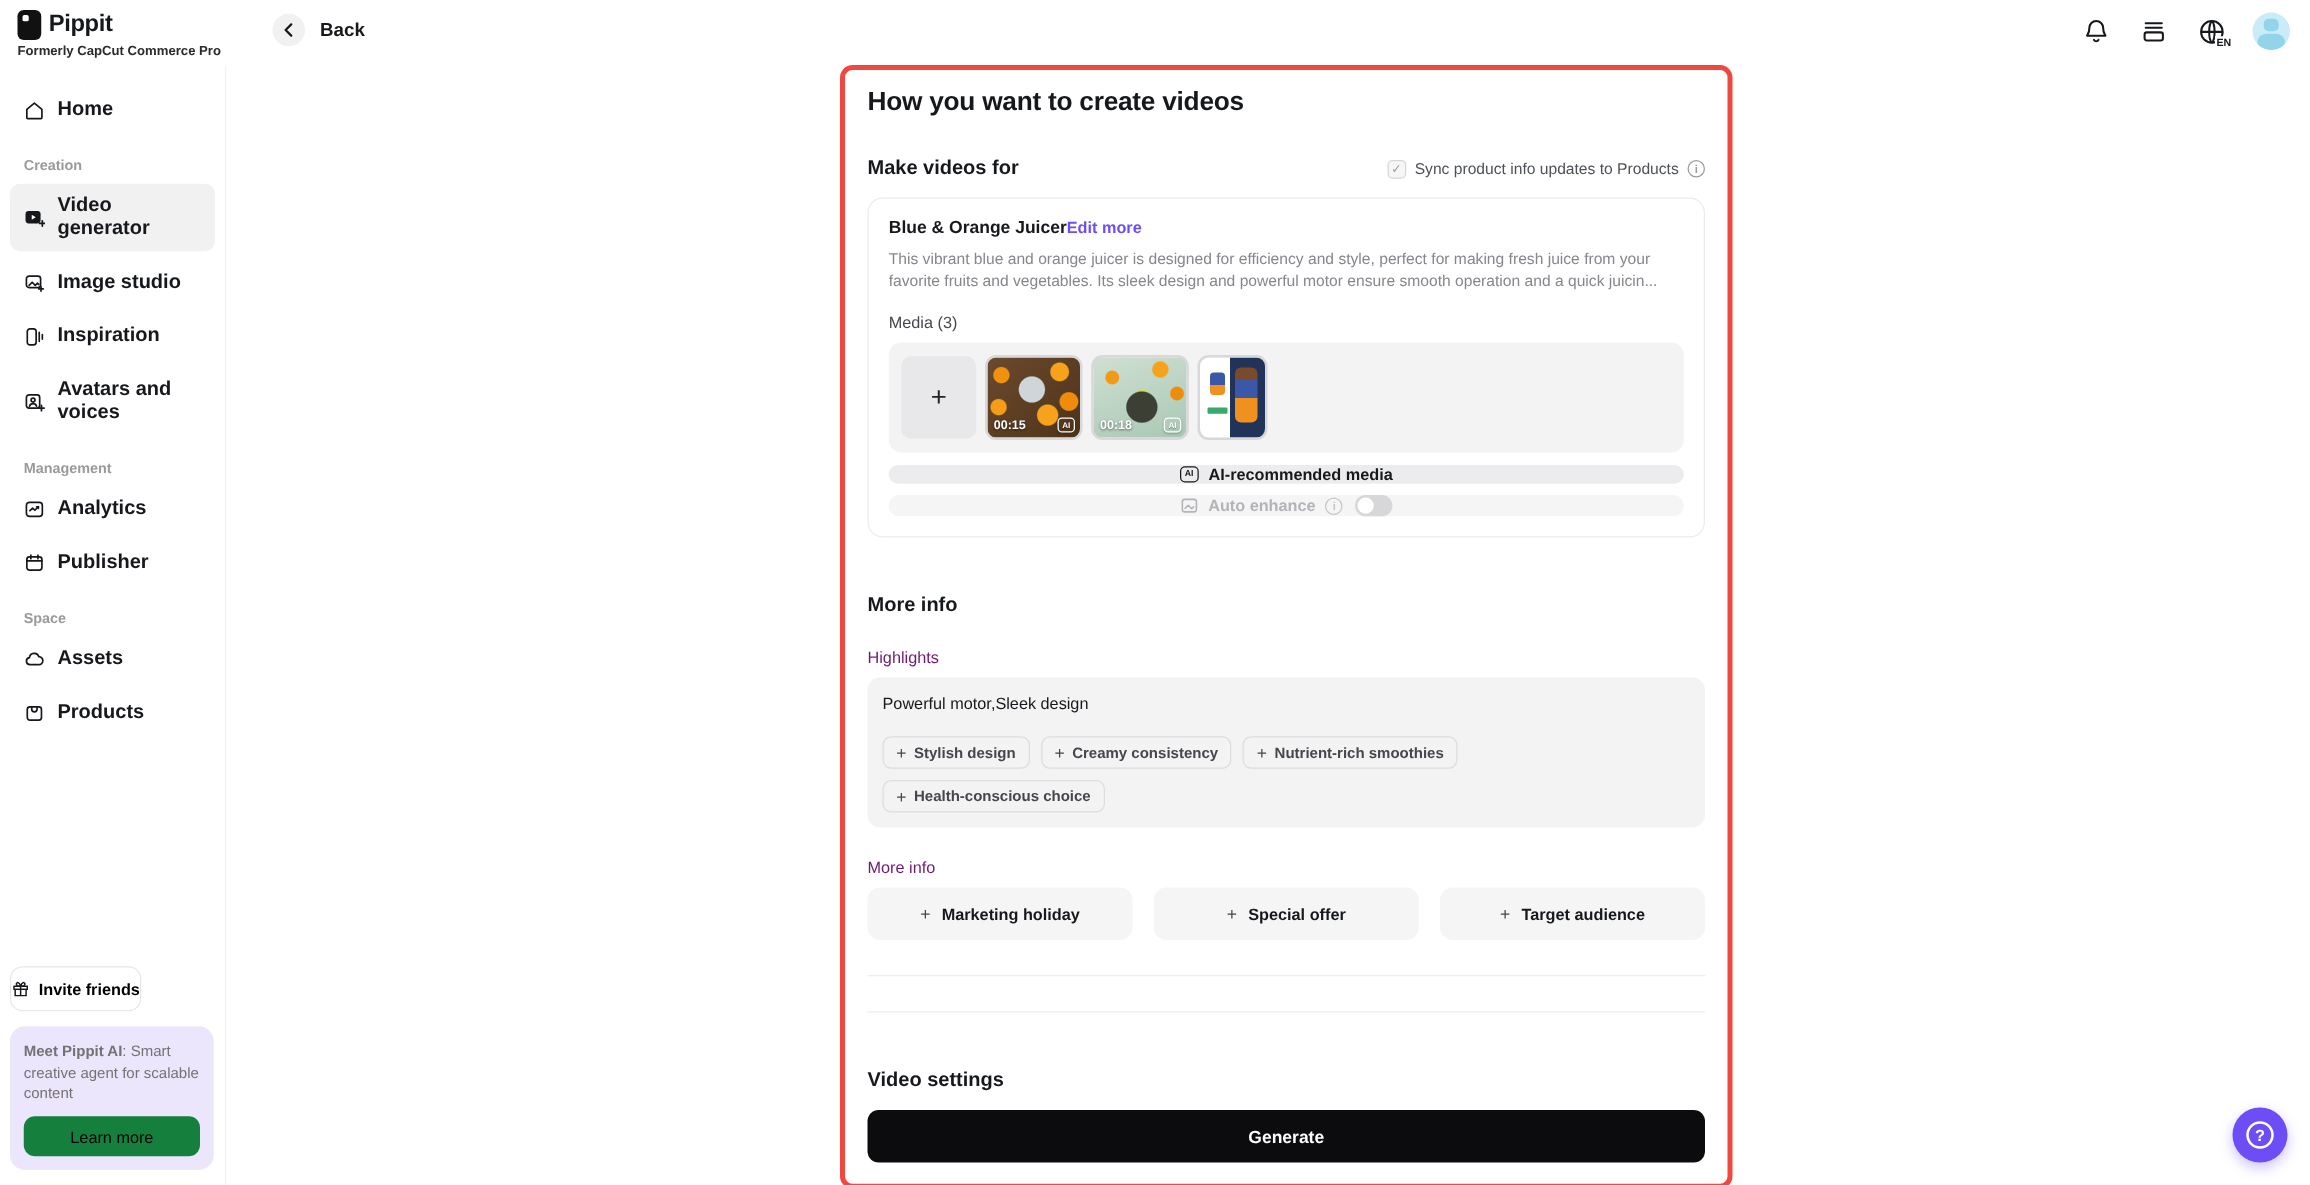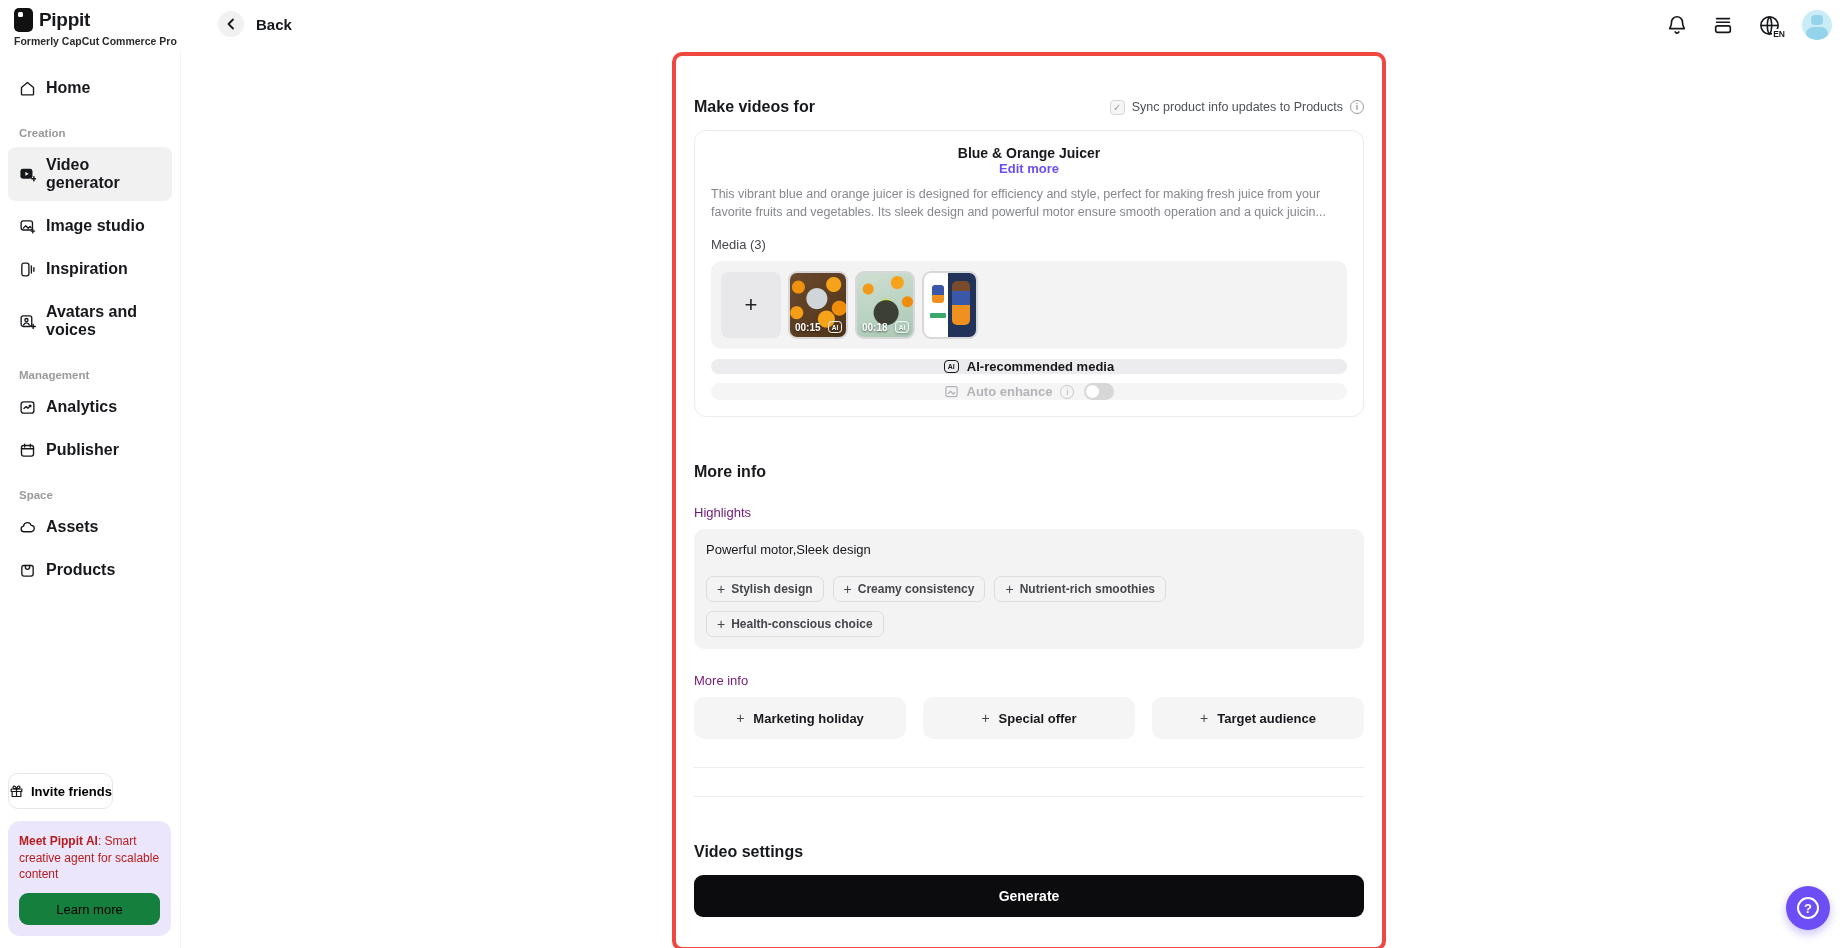--- a/index.html
+++ b/index.html
@@ -26,42 +26,42 @@
 
   
   .sidebar { position:absolute; left:0; top:52px; width:181px; height:896px; padding:18px 8px 10px 8px; border-right:1px solid #f3f3f3; background:#fff; }
   .nav-item { display:flex; align-items:center; gap:10px; padding:9px 11px; border-radius:8px; font-size:16px; font-weight:bold; color:#16181c; cursor:pointer; margin-bottom:7px; }
   .nav-item.active { background:#f1f1f2; }
   .nav-item svg { flex:0 0 auto; }
   .nav-section { font-size:11.5px; color:#9a9a9c; font-weight:bold; padding:14px 11px 8px 11px; }
   .sidebar-bottom { position:absolute; left:8px; bottom:12px; width:163px; }
   .invite-btn { display:flex; align-items:center; justify-content:center; gap:7px; height:36px; border:1px solid #e7e7e8; border-radius:10px; background:#fff; font-size:13px; font-weight:bold; cursor:pointer; }
   .promo-card { margin-top:12px; background:#ebe6fc; border-radius:12px; padding:12px 11px 11px 11px; }
-  .promo-text { font-size:12px; line-height:1.35; color:#b91c1c; }
+  .promo-text { font-size:12px; line-height:1.35; color:#737373; }
   .promo-text b { font-weight:bold; }
   .learn-btn { margin-top:11px; width:100%; height:32px; background:#15803d; border:none; border-radius:9px; font-size:13px; font-weight:normal; cursor:pointer; }
 
   
   .panel { position:absolute; left:672px; top:52px; width:714px; height:899px; background:#fff; border:4px solid #f0483f; border-radius:10px; padding:10px 18px 8px 18px; display:flex; flex-direction:column; }
   .panel-title { font-size:21px; font-weight:bold; letter-spacing:-0.2px; margin-top:4px; }
   .mvf-row { display:flex; align-items:center; justify-content:space-between; margin-top:32px; }
   .section-title { font-size:16px; font-weight:bold; }
   .sync-wrap { display:flex; align-items:center; gap:7px; color:#4e5157; font-size:12.5px; }
   .checkbox { width:15px; height:15px; border:1px solid #d6d6d8; background:#f6f6f7; border-radius:4px; display:flex; align-items:center; justify-content:center; color:#9a9a9c; font-size:10px; cursor:pointer; }
   .info-icon { width:14px; height:14px; border:1.2px solid #9a9a9c; border-radius:50%; color:#9a9a9c; font-size:9px; display:flex; align-items:center; justify-content:center; font-weight:bold; cursor:pointer; }
 
   .product-card { margin-top:14px; border:1px solid #ebebec; border-radius:12px; padding:14px 16px 16px 16px; }
-  .pc-head { display:flex; align-items:center; justify-content:flex-start;flex-direction:column; }
+  .pc-head { display:flex; align-items:center; justify-content:flex-start; }
   .pc-name { font-size:14px; font-weight:bold; }
   .edit-more { font-size:13px; font-weight:bold; color:#6c4df6; cursor:pointer; }
   .pc-desc { margin-top:9px; font-size:12.5px; line-height:1.45; color:#85878c; max-width:640px; }
   .media-label { margin-top:16px; font-size:13px; color:#45474c; }
   .media-strip { margin-top:9px; background:#f3f3f4; border-radius:10px; padding:10px; display:flex; align-items:center; gap:7px; height:88px; }
   .add-tile { width:60px; height:66px; background:#e8e8ea; border-radius:8px; display:flex; align-items:center; justify-content:center; font-size:22px; font-weight:300; color:#222; cursor:pointer; }
-  .thumb { width:60px; height:68px; border-radius:9px; position:relative; border:2px solid #d8d8da; overflow:hidden; cursor:pointer; }
+  .thumb { width:78px; height:68px; border-radius:9px; position:relative; border:2px solid #d8d8da; overflow:hidden; cursor:pointer; }
   .thumb1 { background:
       radial-gradient(circle 7px at 15% 22%, #f0920f 0 6px, rgba(0,0,0,0) 7px),
       radial-gradient(circle 8px at 78% 18%, #f6a21a 0 7px, rgba(0,0,0,0) 8px),
       radial-gradient(circle 8px at 88% 55%, #ef8c0c 0 7px, rgba(0,0,0,0) 8px),
       radial-gradient(circle 7px at 12% 62%, #f59d15 0 6px, rgba(0,0,0,0) 7px),
       radial-gradient(circle 9px at 65% 72%, #f6a21a 0 8px, rgba(0,0,0,0) 9px),
       radial-gradient(circle 11px at 48% 40%, #cfd5d8 0 10px, rgba(0,0,0,0) 11px),
       linear-gradient(135deg, #6b4a2e, #4e3319); }
   .thumb2 { background:
       radial-gradient(circle 6px at 20% 25%, #f2991a 0 5px, rgba(0,0,0,0) 6px),
@@ -240,20 +240,21 @@
       <span>Invite friends</span>
     </button>
     <div class="promo-card">
       <div class="promo-text"><b>Meet Pippit AI</b><span>: Smart creative agent for scalable content</span></div>
       <button class="learn-btn">Learn more</button>
     </div>
   </div>
 </div>
 
 <div class="panel">
+  <div class="panel-title">How you want to create videos</div>
 
   <div class="mvf-row">
     <div class="section-title">Make videos for</div>
     <div class="sync-wrap">
       <div class="checkbox">✓</div>
       <span>Sync product info updates to Products</span>
       <div class="info-icon">i</div>
     </div>
   </div>
 

